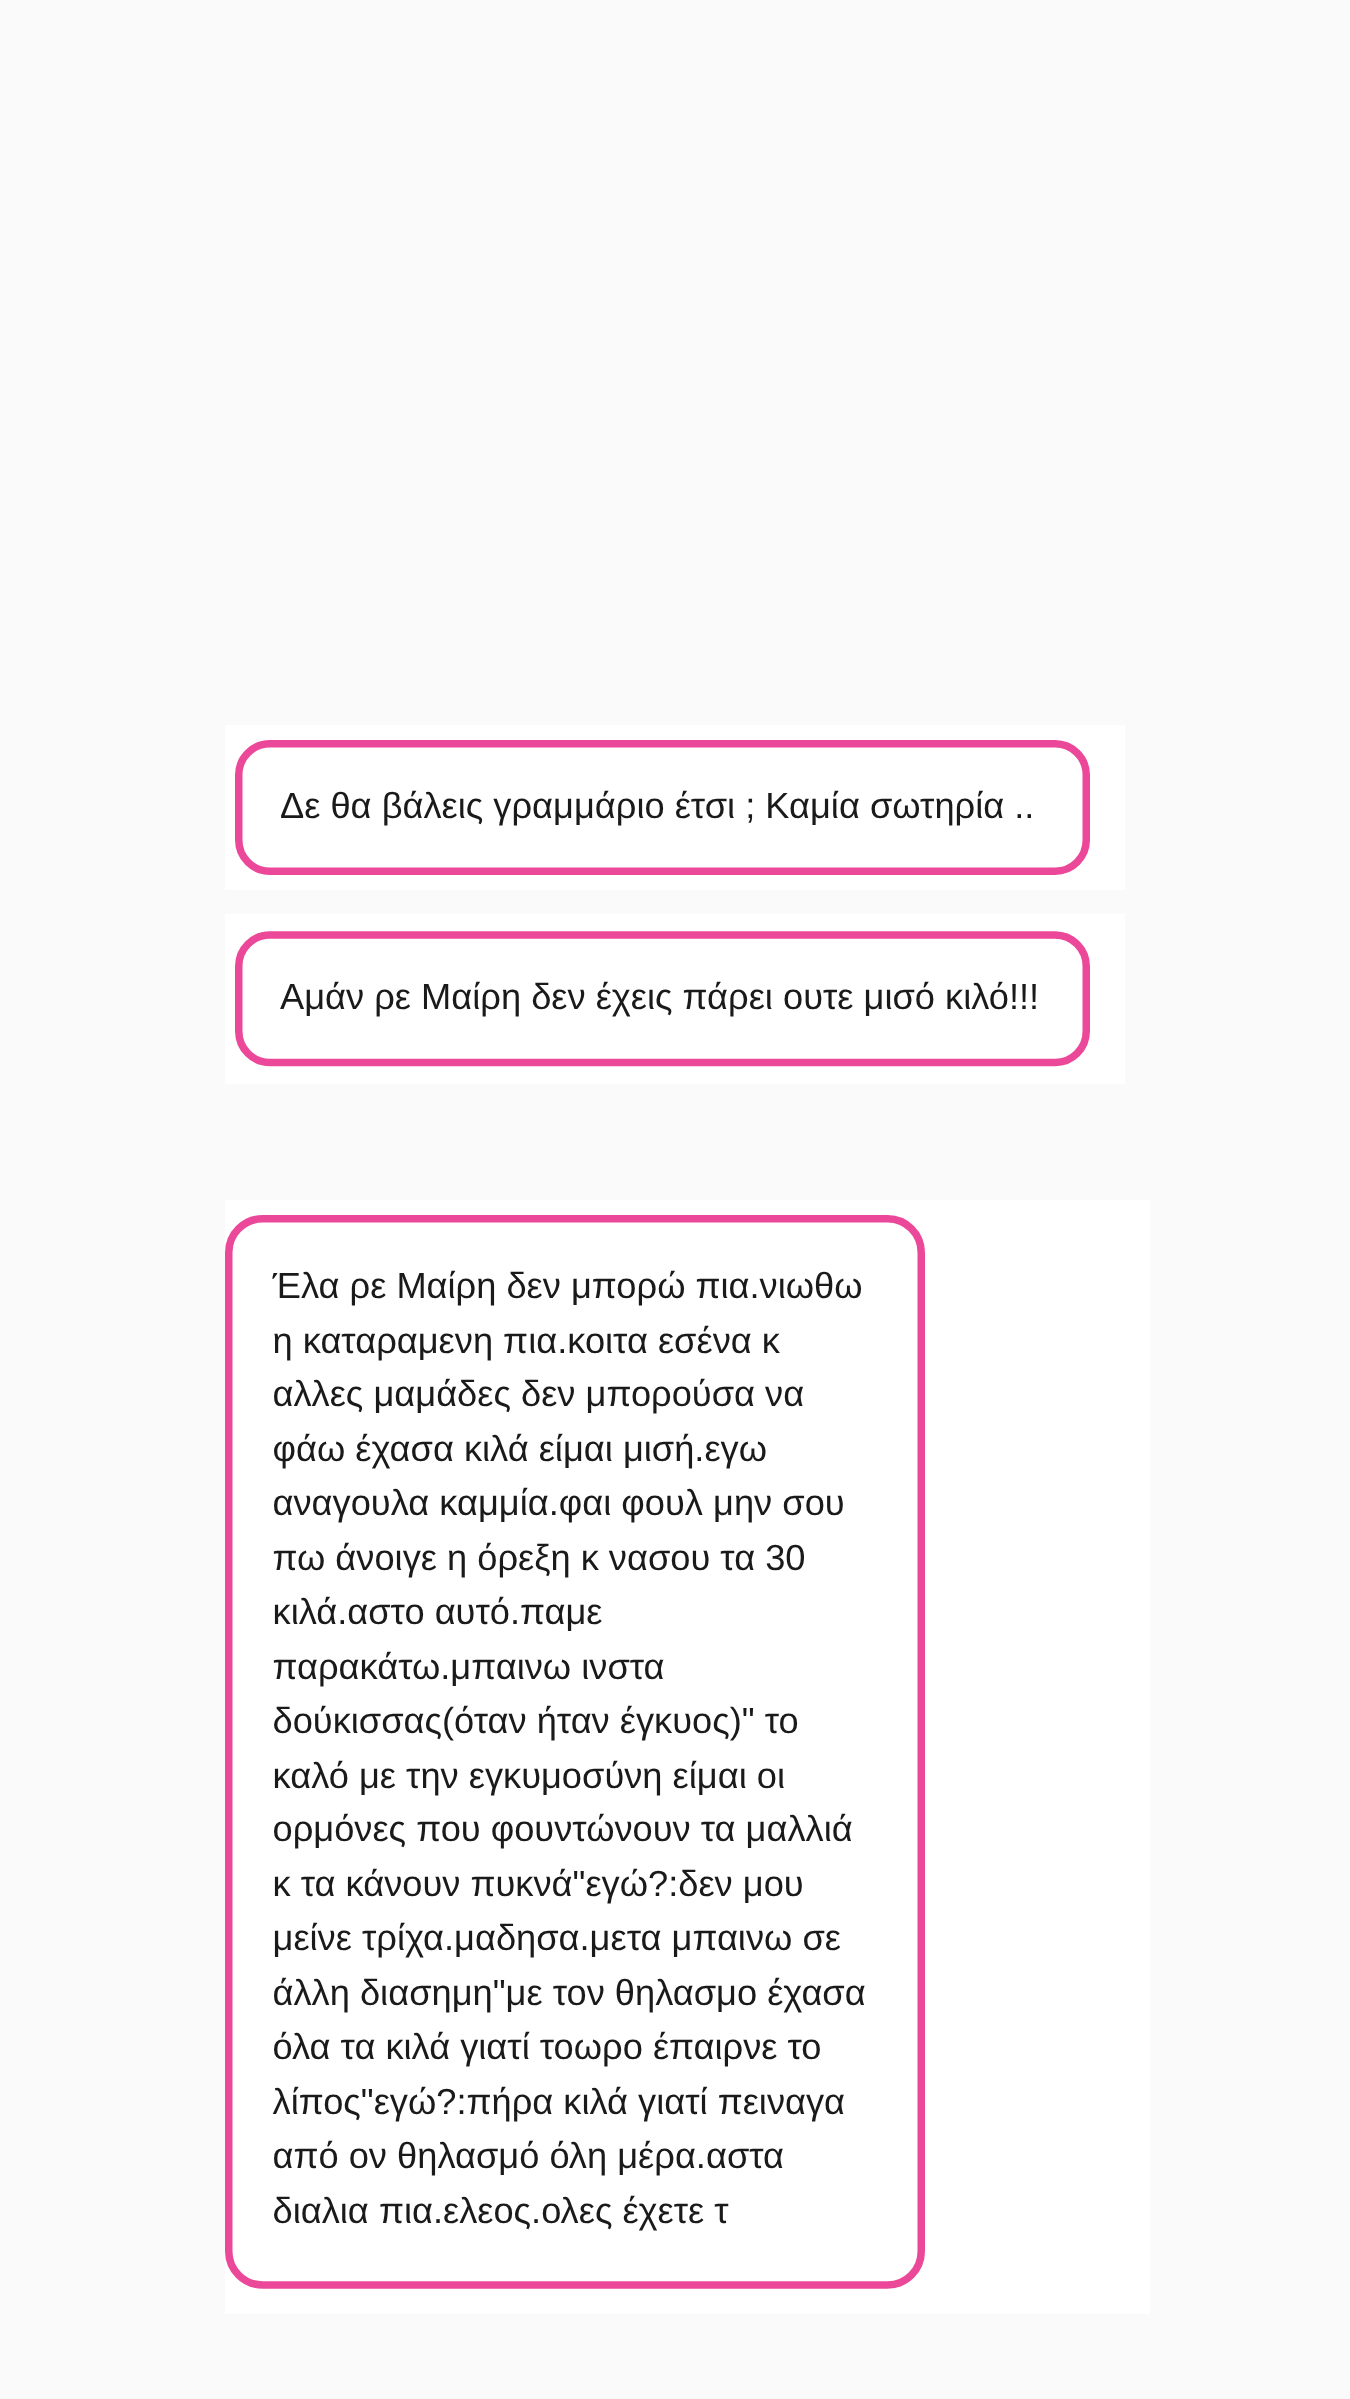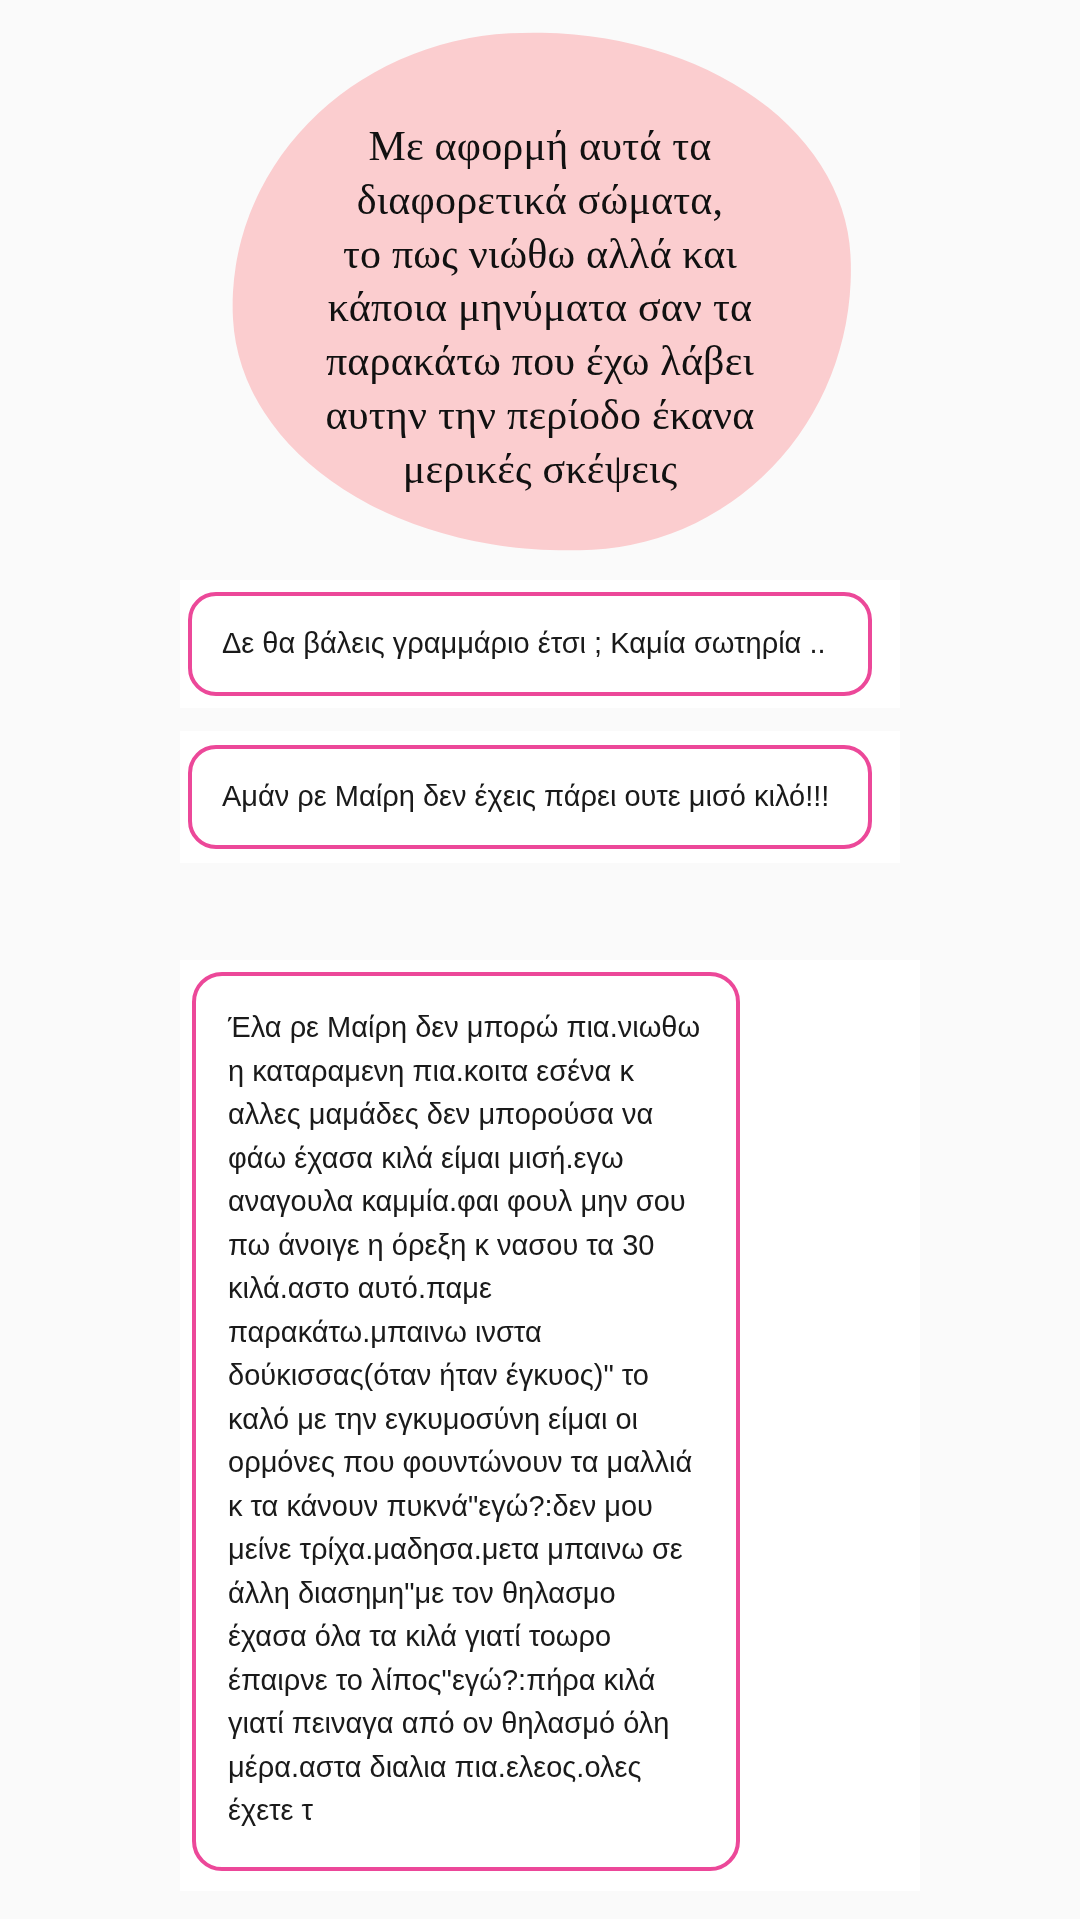--- a/index.html
+++ b/index.html
@@ -58,21 +58,21 @@
 
   
   .msg-wrap {
     position: absolute;
     background: #ffffff;
   }
 
   .msg {
     box-sizing: border-box;
     background: #ffffff;
-    border: 4px solid #ec4899;
+    border: 6px solid #ec4899;
     border-radius: 28px;
     padding: 26px 30px 28px 30px;
     font-size: 29px;
     line-height: 1.45;
     color: #1a1a1a;
     font-family: "Liberation Sans", sans-serif;
   }
 
   #msg-1-wrap {
     left: 180px;
@@ -96,42 +96,32 @@
     margin-right: 28px;
   }
 
   #msg-3-wrap {
     left: 180px;
     top: 960px;
     width: 740px;
     padding: 12px 0 20px 0;
   }
   #msg-3 {
-    margin-left: 12px;
+    margin-left: 0px;
     margin-right: 180px;
     border-radius: 30px;
     padding: 30px 34px 34px 32px;
     line-height: 1.5;
   }
 </style>
 </head>
 <body>
 
 <div class="story">
 
-  <div class="header-block">
-    <div class="blob"></div>
-    <div class="header-text">Με αφορμή αυτά τα
-διαφορετικά σώματα,
-το πως νιώθω αλλά και
-κάποια μηνύματα σαν τα
-παρακάτω που έχω λάβει
-αυτην την περίοδο έκανα
-μερικές σκέψεις</div>
-  </div>
 
   <div class="msg-wrap" id="msg-1-wrap">
     <div class="msg" id="msg-1">Δε θα βάλεις γραμμάριο έτσι ; Καμία σωτηρία ..</div>
   </div>
 
   <div class="msg-wrap" id="msg-2-wrap">
     <div class="msg" id="msg-2">Αμάν ρε Μαίρη δεν έχεις πάρει ουτε μισό κιλό!!!</div>
   </div>
 
   <div class="msg-wrap" id="msg-3-wrap">

